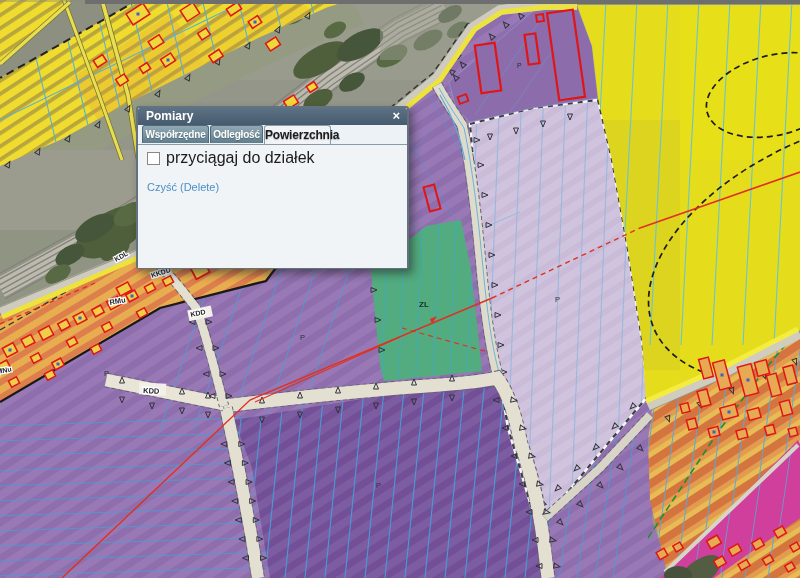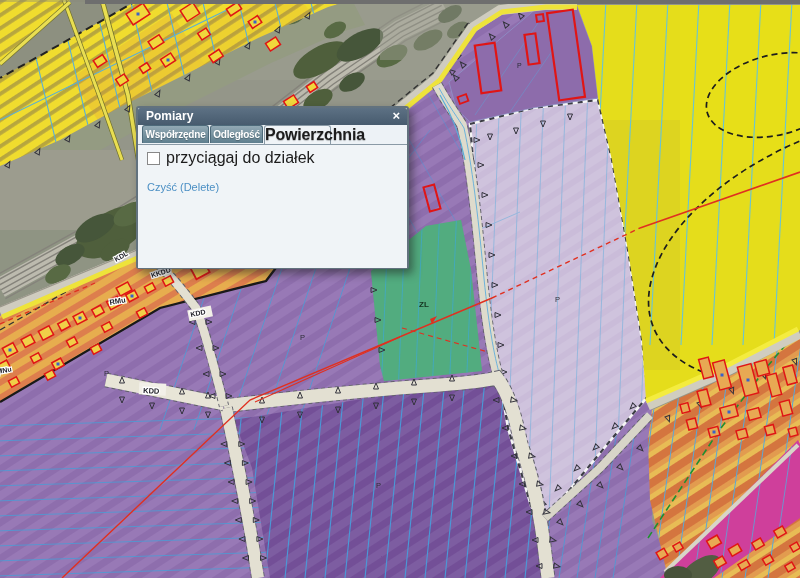--- a/index.html
+++ b/index.html
@@ -9,21 +9,21 @@
 box-shadow:4px 5px 9px rgba(30,30,30,.5);z-index:10;}
 #dlg .hdr{height:17px;background:linear-gradient(#5d7184,#475b6e);color:#fff;
 font-size:12px;font-weight:bold;line-height:17px;padding-left:8px;
 border-radius:2px 2px 0 0;position:relative;}
 #dlg .hdr .x{position:absolute;right:7px;top:0;font-size:13px;font-weight:bold;line-height:16px;}
 .tabs{position:absolute;left:4px;top:17px;height:19px;width:263px;}
 .tab{position:absolute;top:0;height:18px;line-height:18px;text-align:center;
 font-size:10px;font-weight:bold;color:#fff;border:1px solid #4d6a7a;border-bottom:none;letter-spacing:-0.2px;
 border-radius:3px 3px 0 0;background:linear-gradient(#92a9b4,#5e7e8e);box-sizing:border-box;
 text-shadow:0 1px 1px rgba(0,0,0,.25);}
-.tab.act{background:#f0f4f7;color:#1c1c1c;border-color:#8a9aa6;height:19px;z-index:2;font-size:16px;}
+.tab.act{background:#f0f4f7;color:#1c1c1c;border-color:#8a9aa6;height:19px;z-index:2;font-size:12px;}
 .body{position:absolute;left:0;top:36px;width:100%;height:123px;background:#f0f4f7;
 border-top:1px solid #8a9aa6;}
 .row1{position:absolute;left:9px;top:4px;font-size:16px;color:#1c1c1c;}
 .cb{display:inline-block;width:11px;height:11px;background:#fff;border:1px solid #888;
 vertical-align:-2px;margin-right:6px;}
 .row2{position:absolute;left:9px;top:20px;font-size:11px;color:#1c1c1c;}
 .row3{position:absolute;left:9px;top:36px;font-size:11px;color:#4b8fc4;}
 </style></head>
 <body>
 <div id="map">

